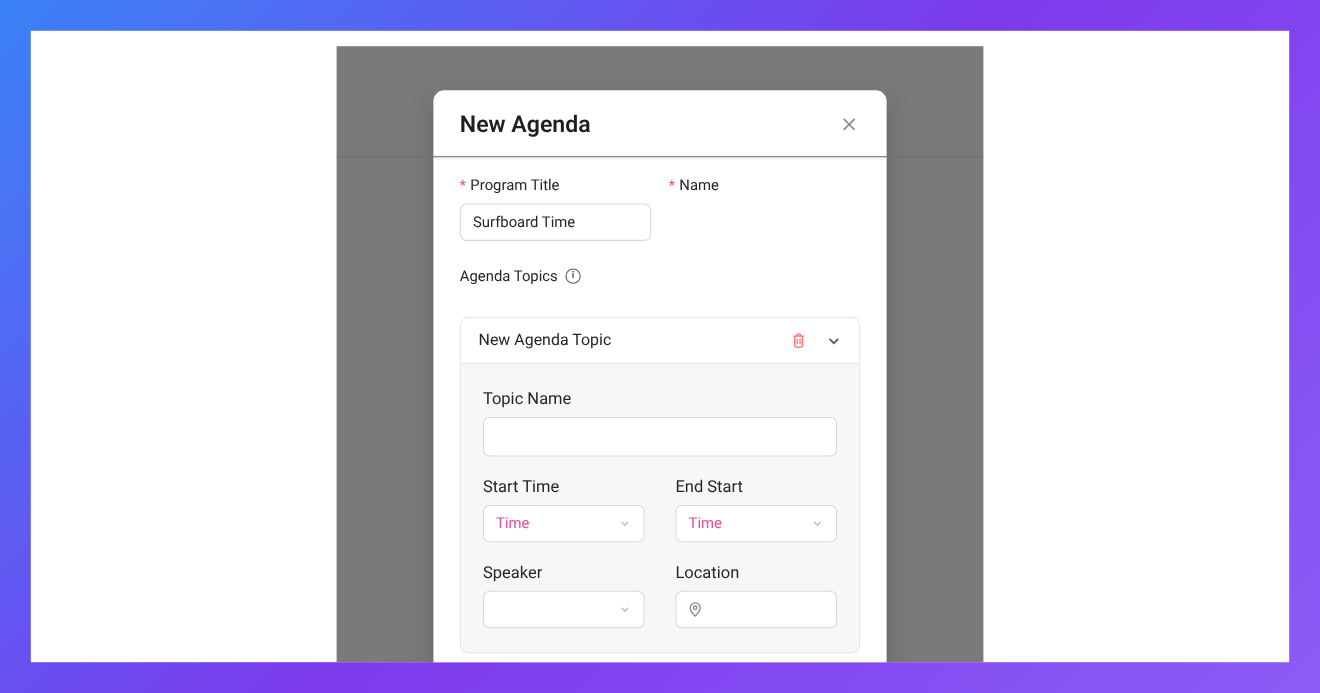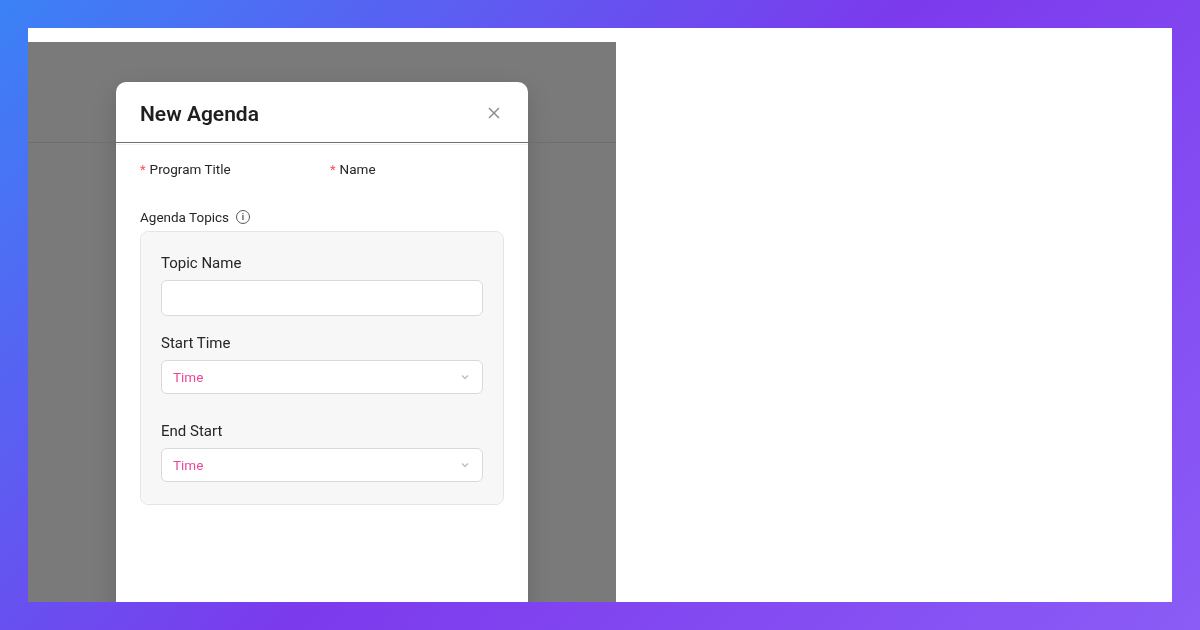--- a/index.html
+++ b/index.html
@@ -11,21 +11,21 @@
   display: flex;
   align-items: center;
   justify-content: center;
 }
 .outer-white {
   background: #fff;
   width: 1144px;
   height: 574px;
   display: flex;
   align-items: flex-start;
-  justify-content: flex-start;
+  justify-content: center;
   overflow: hidden;
 }
 .gray-backdrop {
   background: #7a7a7a;
   width: 588px;
   height: 100%;
   margin-top: 14px;
   display: flex;
   justify-content: center;
   position: relative;
@@ -61,31 +61,31 @@
 .label { font-size: 13.5px; color: #262626; margin-bottom: 8px; display:flex; align-items:center; gap:4px; }
 .req { color: #ff4d4f; font-size: 13px; }
 .input, .select, .date-input {
   width: 100%; height: 34px;
   border: 1px solid #d9d9d9; border-radius: 6px;
   padding: 0 11px; font-size: 13.5px; color: #262626;
   background: #fff; display:flex; align-items:center; justify-content:space-between;
 }
 .input input, .date-input input { border:none; outline:none; width:100%; font-size:13.5px; font-family:inherit; color:#262626; background:transparent; }
 .placeholder { color:#ec4899; }
-.section-label { font-size: 13.5px; color:#262626; margin-bottom: 6px; display:flex; align-items:center; gap:7px; }
+.section-label { font-size: 13.5px; color:#262626; margin-bottom: 29px; display:flex; align-items:center; gap:7px; }
 .info-icon { width:14px; height:14px; border:1.4px solid #595959; border-radius:50%; display:inline-flex; align-items:center; justify-content:center; font-size:9px; color:#595959; font-weight:700; }
 .topic-card { border:1px solid #e5e5e5; border-radius:8px; overflow:hidden; }
 .topic-header { display:flex; align-items:center; justify-content:space-between; padding:12px 16px; background:#fff; border-bottom:1px solid #e8e8e8; }
 .topic-title { font-size:14.5px; color:#262626; }
 .topic-actions { display:flex; align-items:center; gap:18px; }
 .trash-icon { color:#ff6b6b; cursor:pointer; }
 .chevron { color:#595959; cursor:pointer; }
 .topic-body { background:#f7f7f7; padding:22px 20px; }
 .inner-label { font-size:15px; color:#262626; margin-bottom:8px; }
-.inner-row { display:flex; gap:28px; margin-top:18px;flex-direction:column; }
+.inner-row { display:flex; gap:28px; margin-top:18px; }
 .inner-col { flex:1; }
 .select-arrow { color:#bfbfbf; }
 .cal-icon { color:#bfbfbf; }
 .loc-icon { color:#8c8c8c; }
 svg { display:block; }
 </style>
 </head>
 <body>
 
 <div class="outer-white">
@@ -102,35 +102,55 @@
         </div>
       </div>
 
       <div class="modal-body">
         <div class="row">
           <div class="col">
             <div class="label">
               <span class="req">*</span>
               <span>Program Title</span>
             </div>
+            <div class="input">
+              <input type="text" value="Surfboard Time" style="">
+            </div>
           </div>
           <div class="col">
             <div class="label">
               <span class="req">*</span>
               <span>Name</span>
             </div>
           </div>
         </div>
 
         <div class="section-label">
           <span>Agenda Topics</span>
           <span class="info-icon">i</span>
         </div>
 
         <div class="topic-card">
+          <div class="topic-header">
+            <div class="topic-title">New Agenda Topic</div>
+            <div class="topic-actions">
+              <span class="trash-icon">
+                <svg width="14" height="15" viewBox="0 0 14 15" fill="none" stroke="currentColor" stroke-width="1.2">
+                  <path d="M2 3.5h10M5.5 3.5V2.3c0-.4.3-.8.8-.8h1.4c.5 0 .8.4.8.8v1.2M3.5 3.5v8.5c0 .8.6 1.5 1.5 1.5h4c.9 0 1.5-.7 1.5-1.5V3.5"></path>
+                  <line x1="5.7" y1="6" x2="5.7" y2="11"></line>
+                  <line x1="8.3" y1="6" x2="8.3" y2="11"></line>
+                </svg>
+              </span>
+              <span class="chevron">
+                <svg width="14" height="14" viewBox="0 0 14 14" fill="none" stroke="currentColor" stroke-width="1.6">
+                  <polyline points="3,5 7,9 11,5"></polyline>
+                </svg>
+              </span>
+            </div>
+          </div>
 
           <div class="topic-body">
             <div class="inner-label">Topic Name</div>
             <div class="input" style="height:36px;">
               <input type="text" style="">
             </div>
 
             <div class="inner-row">
               <div class="inner-col">
                 <div class="inner-label">Start Time</div>
@@ -149,19 +169,43 @@
                   <span class="placeholder">Time</span>
                   <span class="select-arrow">
                     <svg width="12" height="12" viewBox="0 0 12 12" fill="none" stroke="currentColor" stroke-width="1.4">
                         <polyline points="3,4.5 6,7.5 9,4.5"></polyline>
                       </svg>
                   </span>
                 </div>
               </div>
             </div>
 
+            <div class="inner-row">
+              <div class="inner-col">
+                <div class="inner-label">Speaker</div>
+                <div class="select">
+                  <span></span>
+                  <span class="select-arrow">
+                    <svg width="12" height="12" viewBox="0 0 12 12" fill="none" stroke="currentColor" stroke-width="1.4">
+                        <polyline points="3,4.5 6,7.5 9,4.5"></polyline>
+                      </svg>
+                  </span>
+                </div>
+              </div>
+              <div class="inner-col">
+                <div class="inner-label">Location</div>
+                <div class="input">
+                  <span class="loc-icon">
+                    <svg width="12" height="14" viewBox="0 0 12 14" fill="none" stroke="currentColor" stroke-width="1.2">
+                      <path d="M6 13s4.5-4.2 4.5-7.5A4.5 4.5 0 0 0 1.5 5.5C1.5 8.8 6 13 6 13z"></path>
+                      <circle cx="6" cy="5.5" r="1.6"></circle>
+                    </svg>
+                  </span>
+                </div>
+              </div>
+            </div>
 
           </div>
         </div>
       </div>
     </div>
   </div>
 </div>
 
 </body></html>

